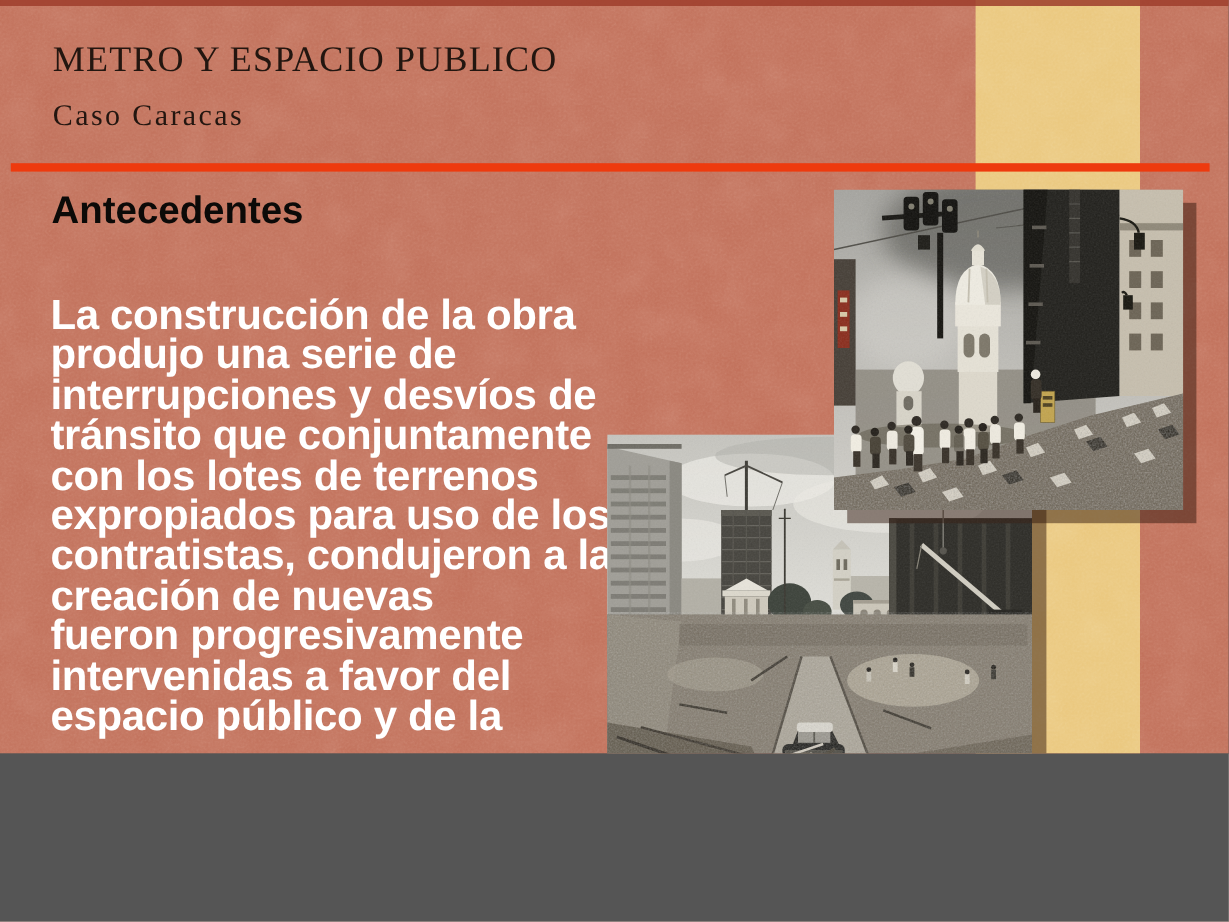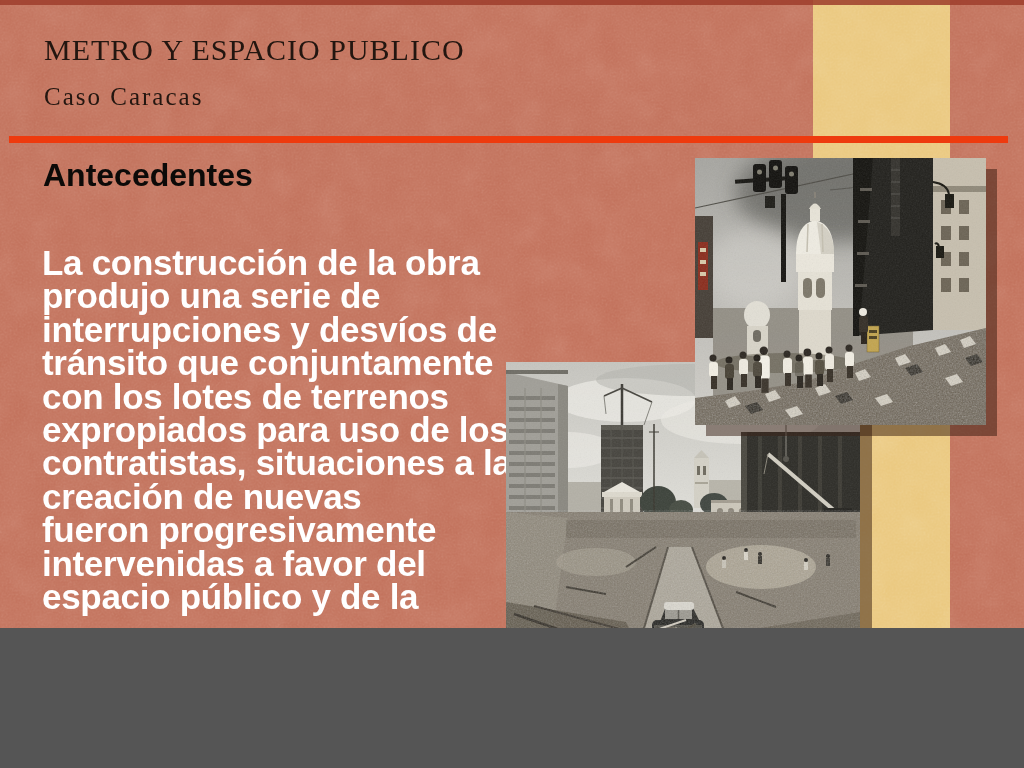--- a/index.html
+++ b/index.html
@@ -59,21 +59,21 @@
   <div class="rule"></div>
   <h3 class="heading">Antecedentes</h3>
 
   <div class="bodytext">
     <div>La construcción de la obra</div>
     <div>produjo una serie de</div>
     <div>interrupciones y desvíos de</div>
     <div>tránsito que conjuntamente</div>
     <div>con los lotes de terrenos</div>
     <div>expropiados para uso de los</div>
-    <div>contratistas, situaciones a la</div>
+    <div>contratistas, condujeron a la</div>
     <div>creación de nuevas</div>
     <div>fueron progresivamente</div>
     <div>intervenidas a favor del</div>
     <div>espacio público y de la</div>
   </div>
 
   <figure class="photo photo2" role="img" aria-label="Black-and-white photo of an excavated avenue: car on remaining pavement strip, building under construction with crane, dirt and debris">
     <svg viewBox="0 0 354 318" preserveAspectRatio="none">
       <defs>
         <linearGradient id="sky2" x1="0" y1="0" x2="0" y2="1">

